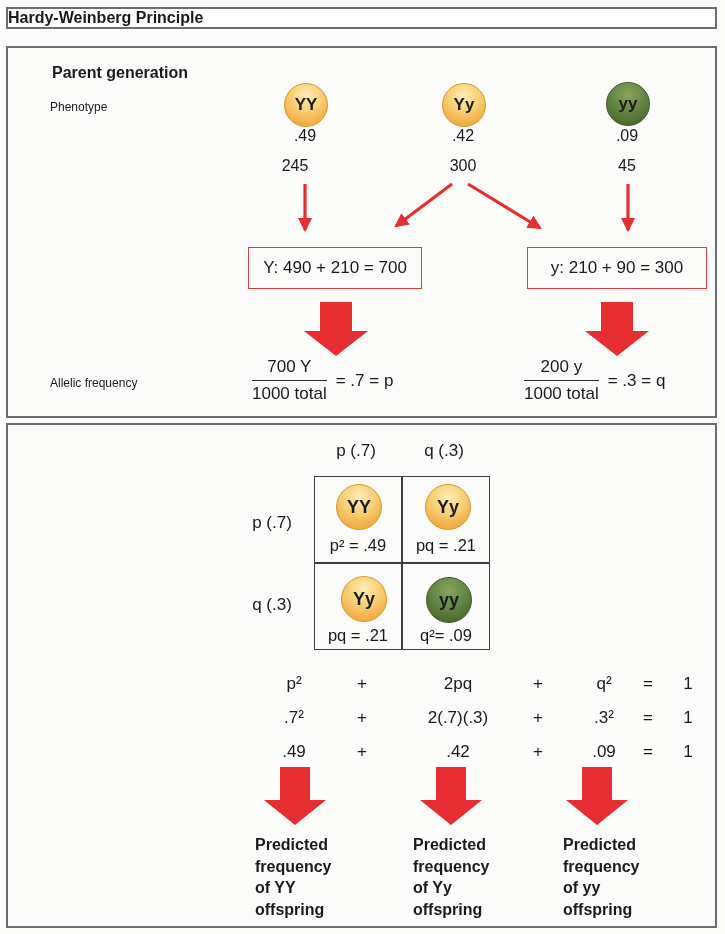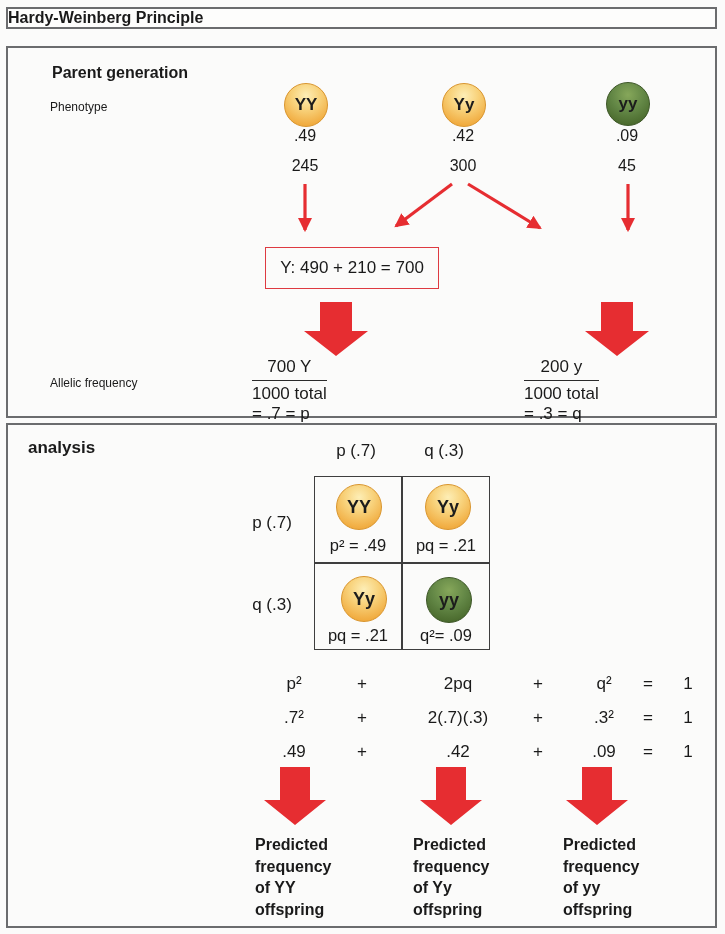--- a/index.html
+++ b/index.html
@@ -29,23 +29,23 @@
     background:radial-gradient(circle at 50% 28%, #fdeeb6 0%, #f8d27b 38%, #f1ad42 78%, #eda237 100%);
     border:1px solid #d9952d;
   }
   .seed.green{
     background:radial-gradient(circle at 50% 28%, #86a75a 0%, #628645 45%, #4a6a2d 82%, #41602a 100%);
     border:1px solid #3c5626;
   }
   .redbox{
     position:absolute;border:1.6px solid #de3a41;box-sizing:border-box;
     display:flex;align-items:center;justify-content:center;
-    font-size:17px;background:transparent;margin-left:17px;
-  }
-  .frac-group{display:flex;align-items:flex-start;font-size:17px;flex-direction:column;}
+    font-size:17px;background:transparent;
+  }
+  .frac-group{display:flex;align-items:center;gap:9px;font-size:17px;}
   .frac{text-align:center;}
   .frac .num{padding:0 8px 3px;border-bottom:1.7px solid #2b2b2b;}
   .frac .den{padding-top:3px;}
   .grid-box{border:1.6px solid #3e3e3e;box-sizing:border-box;}
   .grid-box .vline{position:absolute;left:86px;top:0;width:1.6px;height:100%;background:#3e3e3e;}
   .grid-box .hline{position:absolute;top:85px;left:0;height:1.6px;width:100%;background:#3e3e3e;}
   .pheader{font-size:17px;text-align:center;width:70px;}
   .cell-formula{font-size:16.5px;text-align:center;width:88px;}
   .eq-cell{position:absolute;font-size:17px;text-align:center;height:22px;}
   .pred{position:absolute;font-size:16px;line-height:21.5px;width:120px;font-weight:bold;}
@@ -74,45 +74,47 @@
       <span>Yy</span>
     </div>
   <div class="seed sm green" style="left:606px;top:82px;">
       <span>yy</span>
     </div>
 
   <div class="abs val" style="left:270px;top:127px;width:70px;">.49</div>
   <div class="abs val" style="left:428px;top:127px;width:70px;">.42</div>
   <div class="abs val" style="left:592px;top:127px;width:70px;">.09</div>
 
-  <div class="abs val" style="left:270px;top:157px;width:70px;">245</div>
+  <div class="abs val" style="left:260px;top:157px;width:70px;">245</div>
   <div class="abs val" style="left:428px;top:157px;width:70px;">300</div>
   <div class="abs val" style="left:592px;top:157px;width:70px;">45</div>
 
   <div class="redbox" style="left:248px;top:247px;width:174px;height:42px;">
     <span>Y: 490 + 210 = 700</span>
+  </div>
+  <div class="redbox" style="left:527px;top:247px;width:180px;height:42px;">
+    <span>y: 210 + 90 = 300</span>
   </div>
 
   <div class="abs frac-group" style="left:252px;top:357px;">
     <div class="frac">
       <div class="num">700 Y</div>
       <div class="den">1000 total</div>
     </div>
     <div>= .7 = p</div>
   </div>
   <div class="abs frac-group" style="left:524px;top:357px;">
     <div class="frac">
       <div class="num">200 y</div>
       <div class="den">1000 total</div>
     </div>
     <div>= .3 = q</div>
   </div>
 
   <div class="abs h2" style="left:28px;top:437px;">
-    <div>analysis</div>
   </div>
 
   <div class="abs pheader" style="left:321px;top:441px;">p (.7)</div>
   <div class="abs pheader" style="left:409px;top:441px;">q (.3)</div>
   <div class="abs pheader" style="left:242px;top:513px;width:60px;">p (.7)</div>
   <div class="abs pheader" style="left:242px;top:595px;width:60px;">q (.3)</div>
 
   <div class="abs grid-box" style="left:314px;top:476px;width:176px;height:174px;">
     <div class="vline"></div>
     <div class="hline"></div>

